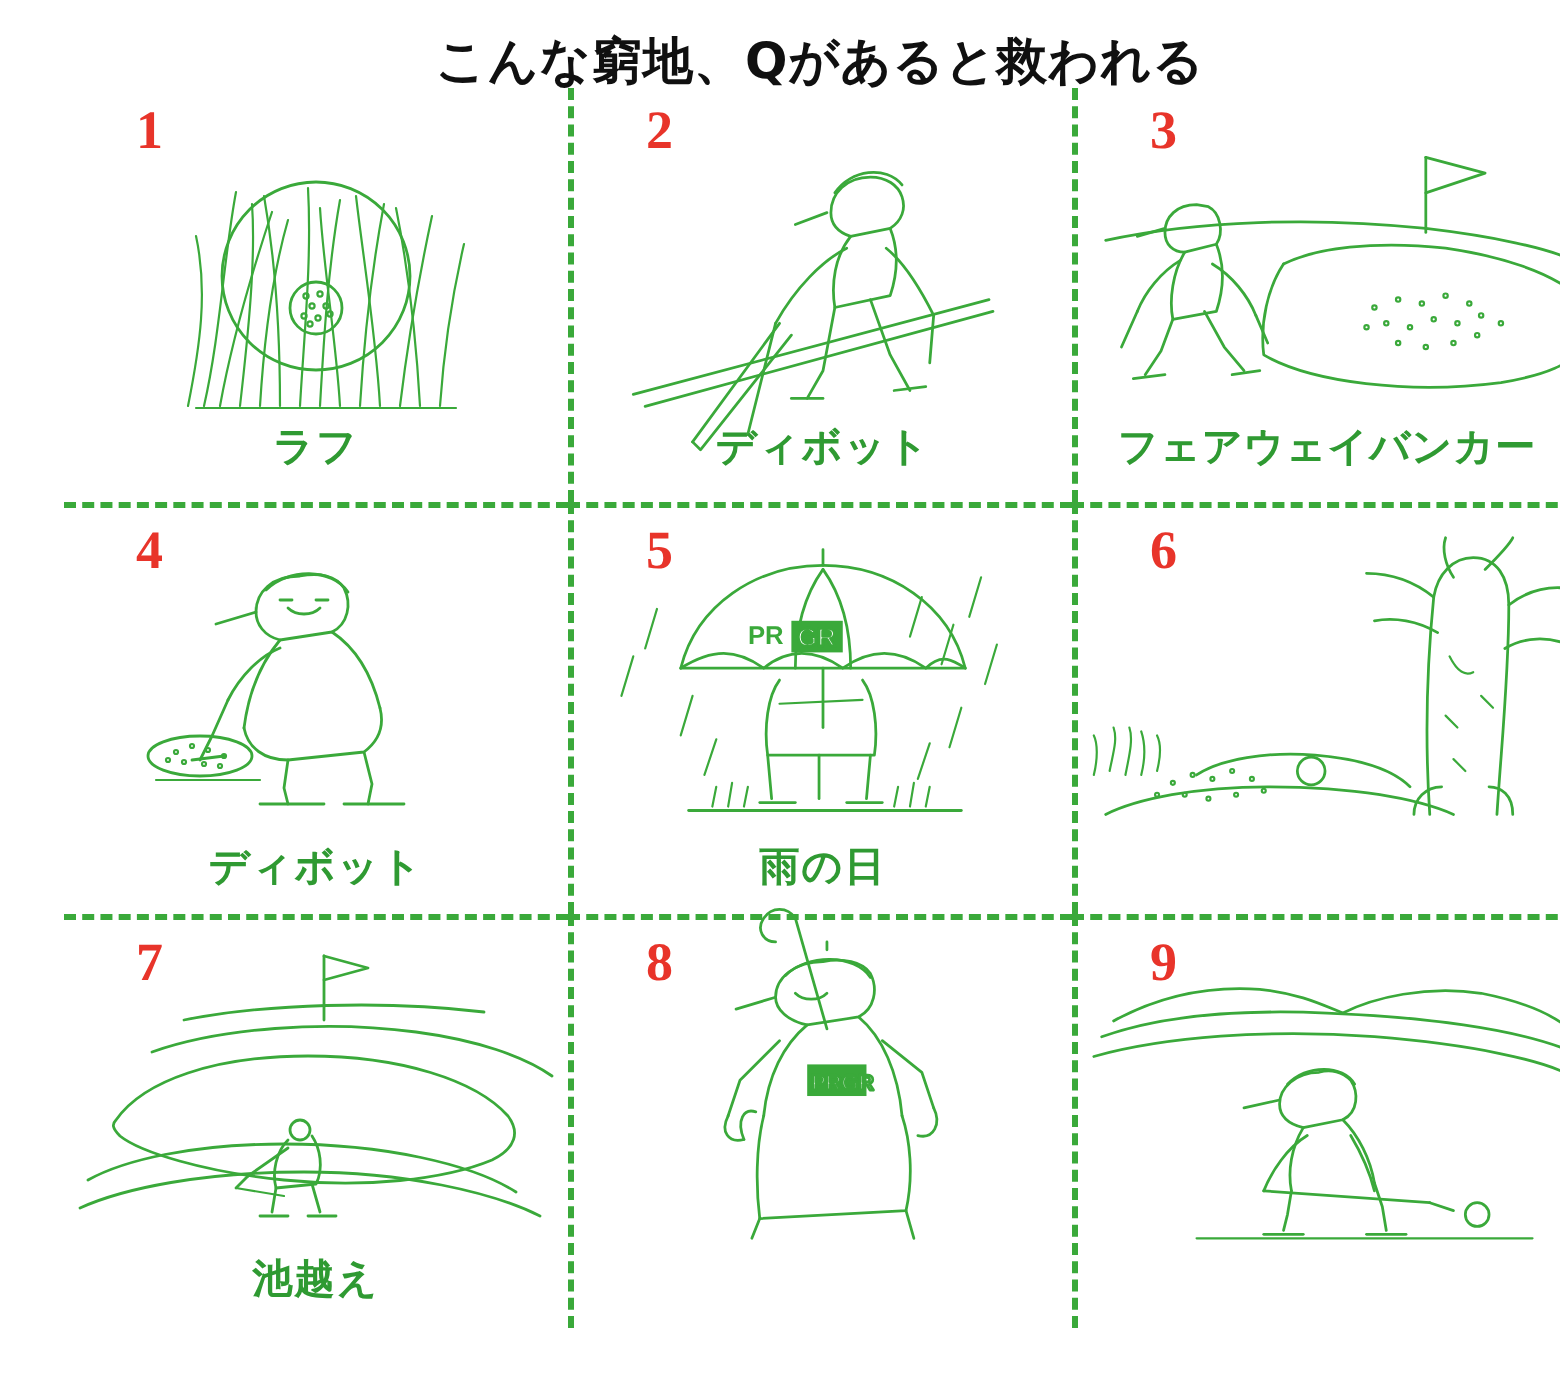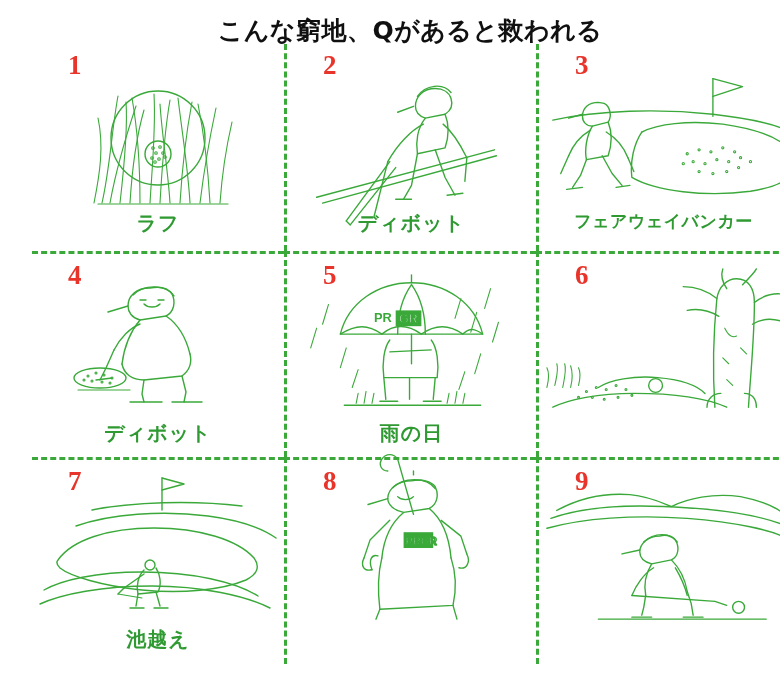--- a/index.html
+++ b/index.html
@@ -74,21 +74,21 @@
   .caption {
     margin-top: 2px;
     font-size: 20px;
     font-weight: bold;
     color: #2f9a32;
     letter-spacing: 1px;
     text-align: center;
     font-family: "DejaVu Sans", sans-serif;
   }
   .caption.small {
-    font-size: 17px;
+    font-size: 20px;
     letter-spacing: 0.5px;
   }
   svg { overflow: visible; }
   .g { stroke: #3aa93a; fill: none; stroke-width: 1.4; stroke-linecap: round; stroke-linejoin: round; }
   .gf { fill: #3aa93a; stroke: none; }
   .thin { stroke-width: 1.1; }
 </style>
 </head>
 <body>
 

